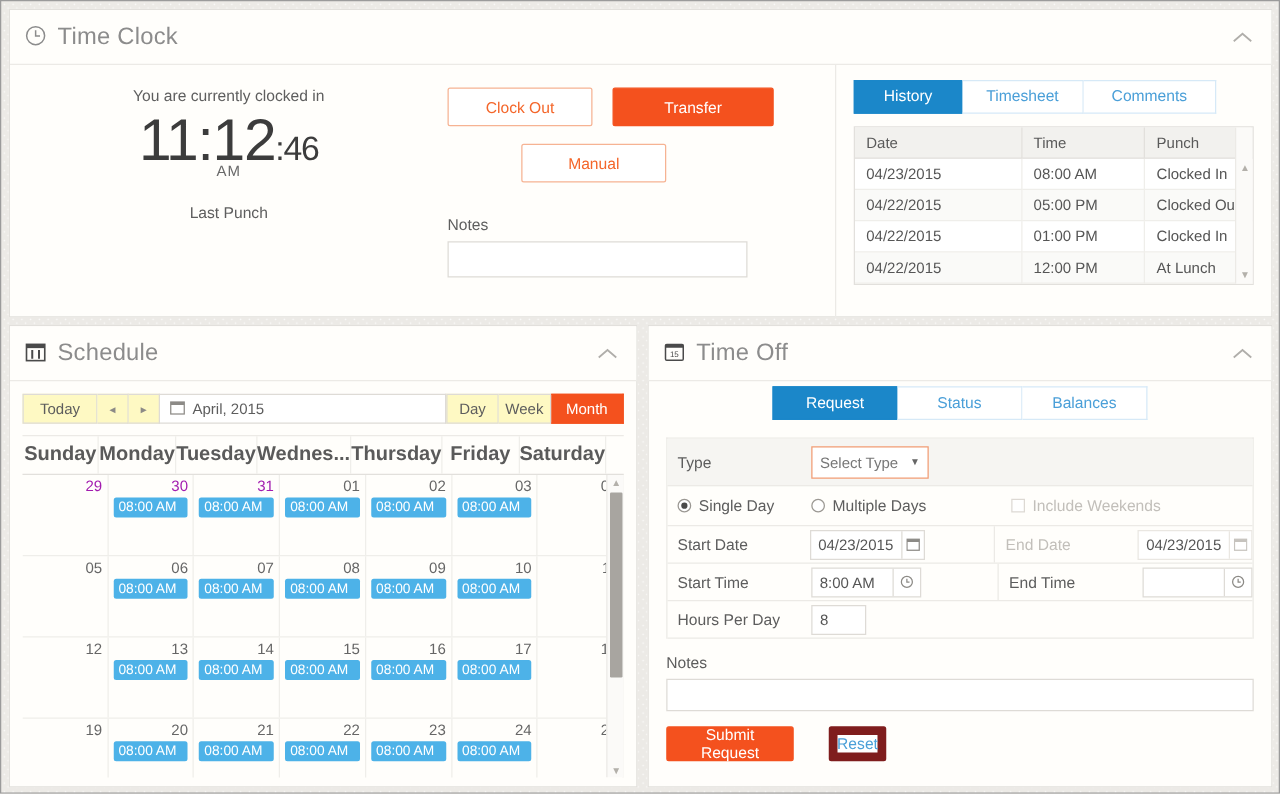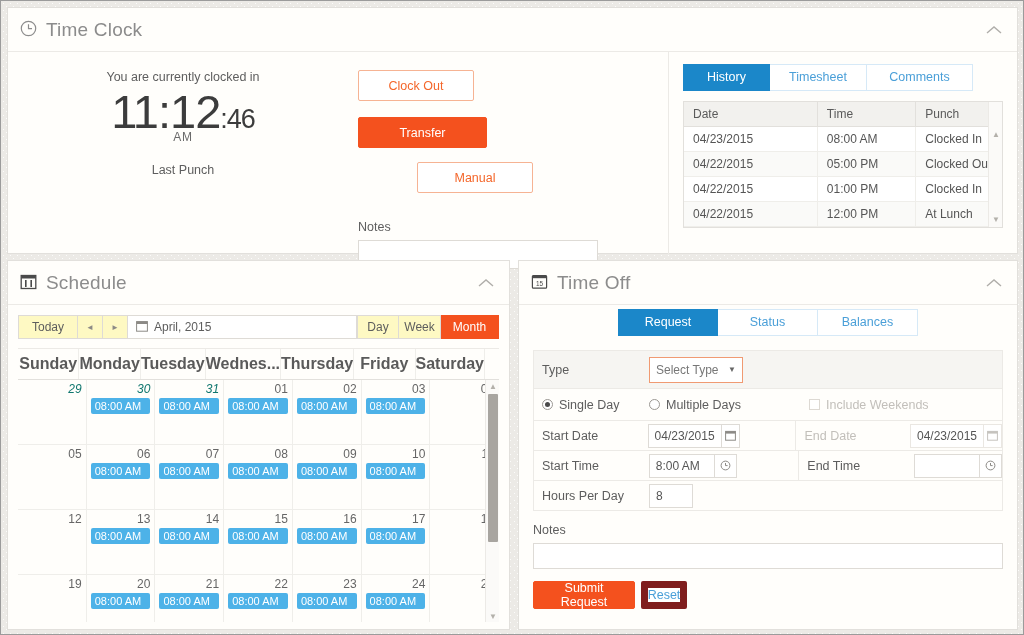--- a/index.html
+++ b/index.html
@@ -53,21 +53,21 @@
   .tc-status { font-size:12.5px; color:#5e5e5e; }
   .tc-time {
     font-size:47px; color:#3c3c3c; font-weight:300;
     line-height:1.05; margin-top:3px; letter-spacing:-1px;
     font-family:"Liberation Sans", sans-serif;
   }
   .tc-secs { font-size:27px; }
   .tc-ampm { font-size:12px; color:#6a6a6a; margin-top:-6px; letter-spacing:.8px; }
   .tc-lastpunch { margin-top:17px; font-size:12.5px; color:#5e5e5e; line-height:1.55; }
   .tc-actions { width:300px; padding-top:6px; }
-  .tc-btnrow { display:flex; gap:16px;flex-direction:column; }
+  .tc-btnrow { display:flex; gap:16px; }
   .btn {
     font-family:"Liberation Sans", sans-serif;
     font-size:12.5px; cursor:pointer; border-radius:2px;
     display:inline-flex; align-items:center; justify-content:center;
   }
   .btn-outline-orange {
     background:#fff; border:1px solid #f6b393; color:#f4662a;
   }
   .btn-solid-orange {
     background:#f4511e; border:1px solid #f4511e; color:#fff;
@@ -149,21 +149,21 @@
     flex:1; text-align:center; padding:6px 0; font-size:16px;
     font-weight:bold; color:#5a5a5a; border-right:1px solid #efeeea;
   }
   .cal-head .spacer { flex:0 0 14px; border-right:none; }
   .cal-body { height:242px; overflow:hidden; position:relative; }
   .cal-row { display:flex; height:65px; border-bottom:1px solid #efeeea; }
   .cal-cell {
     flex:1; border-right:1px solid #efeeea; position:relative; padding:2px 4px 0 4px;
   }
   .cal-num { text-align:right; font-size:12px; color:#666; line-height:1.2; }
-  .cal-num.other { color:#0f766e;font-style:italic; }
+  .cal-num.other { color:#a21caf; }
   .cal-ev {
     margin-top:2px; background:#4db2e8; color:#fff; font-size:11px;
     padding:2px 4px; border-radius:2px; white-space:nowrap; overflow:hidden;
     cursor:pointer;
   }
   .cal-scroll {
     position:absolute; right:0; top:0; width:14px; height:100%;
     background:#fbfaf8; border-left:1px solid #eceae6;
   }
   .cal-scroll .thumb {
@@ -228,21 +228,21 @@
   }
   .inp.dim { border-color:#eae7e2; }
   .inp.dim .ibtn { border-left-color:#eae7e2; color:#c6c3be; }
   .w-date { width:92px; }
   .w-time { width:88px; }
   .w-hours { width:44px; }
   .to-notes-label { margin-top:12px; color:#5d5d5d; font-size:12.5px; }
   .to-notes {
     margin-top:6px; height:26px; border:1px solid #dedbd6; background:#fff; width:100%;
   }
-  .to-btns { margin-top:12px; display:flex; gap:6px; }
+  .to-btns { margin-top:12px; display:flex; gap:28px; }
   .btn-submit { width:102px; height:28px; }
   .btn-reset {
     width:46px; height:28px; background:#fff; border:7px solid #7f1d1d; color:#4a9fd8;
   }
 </style>
 </head>
 <body>
 
 <div class="page">
 

